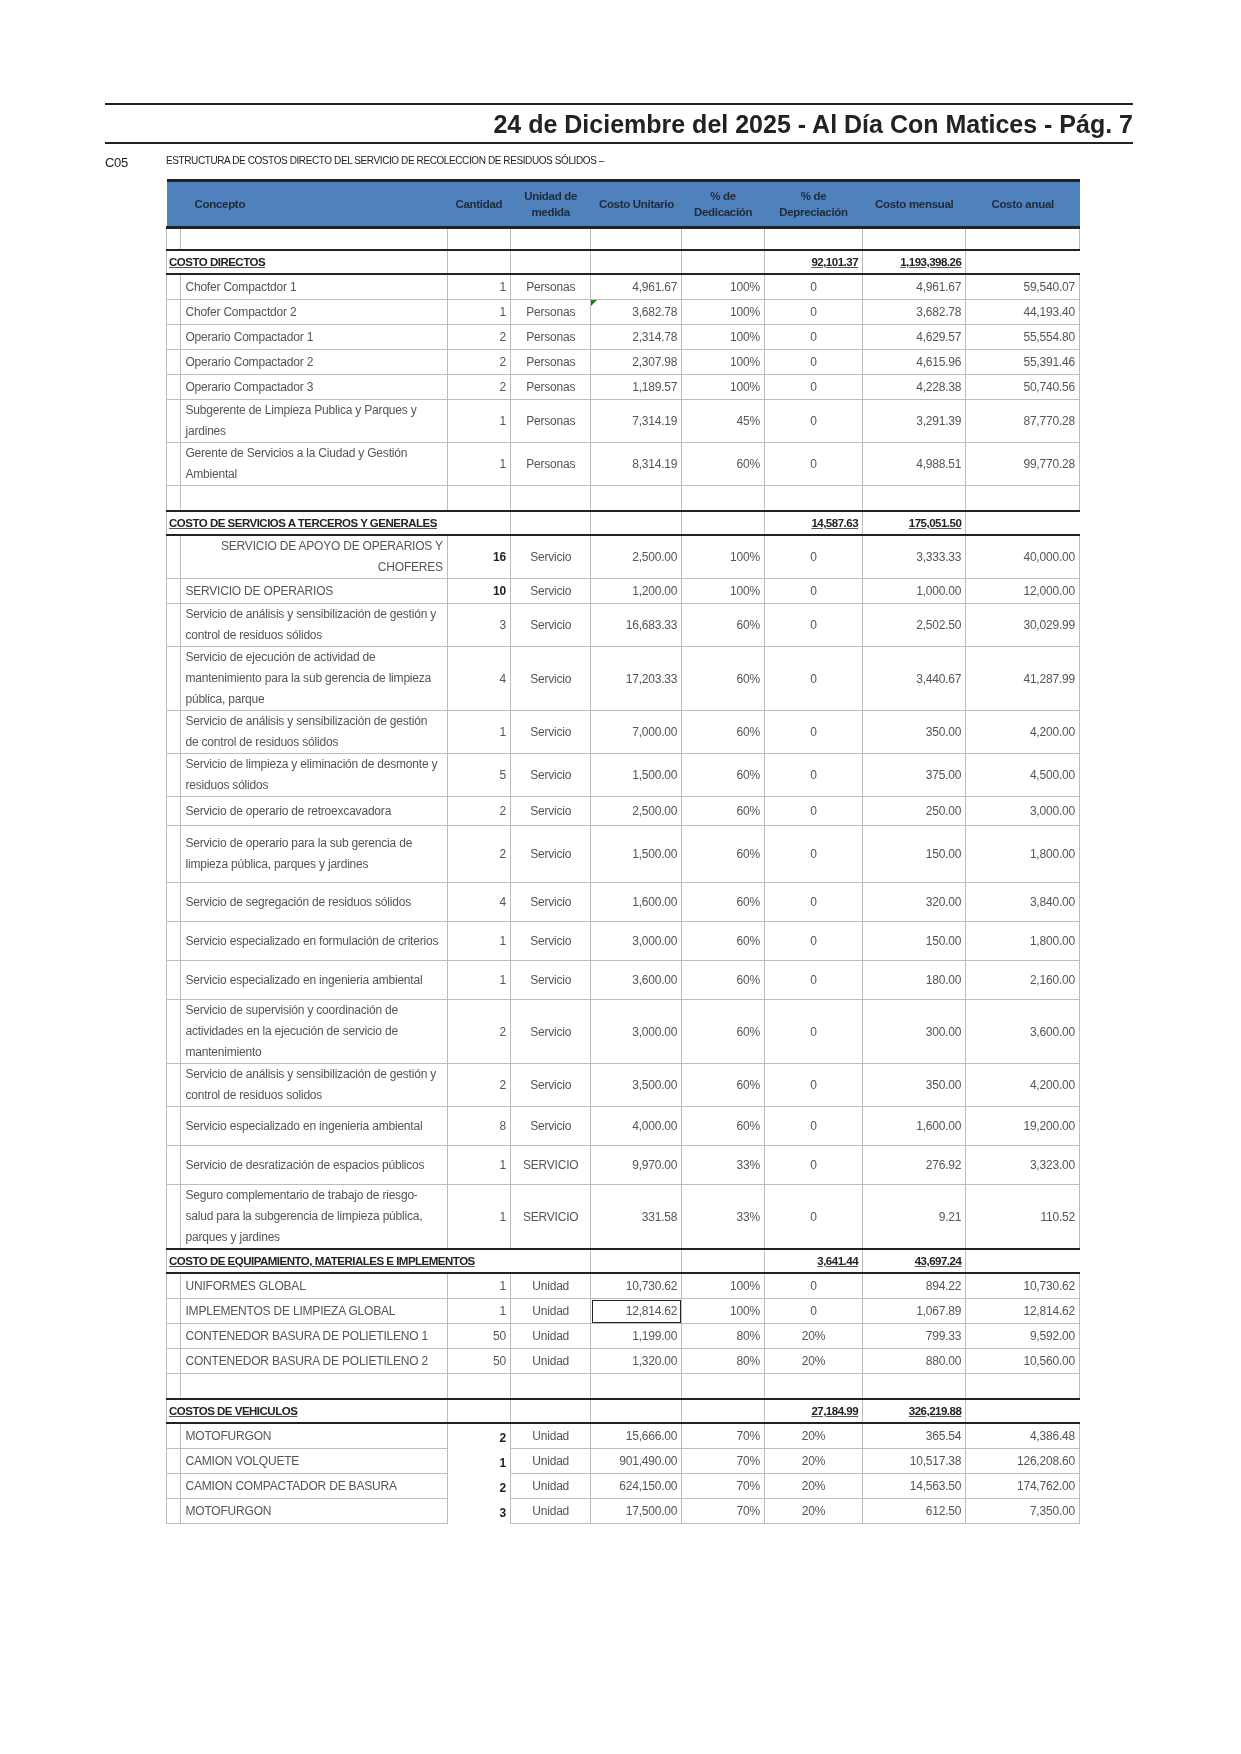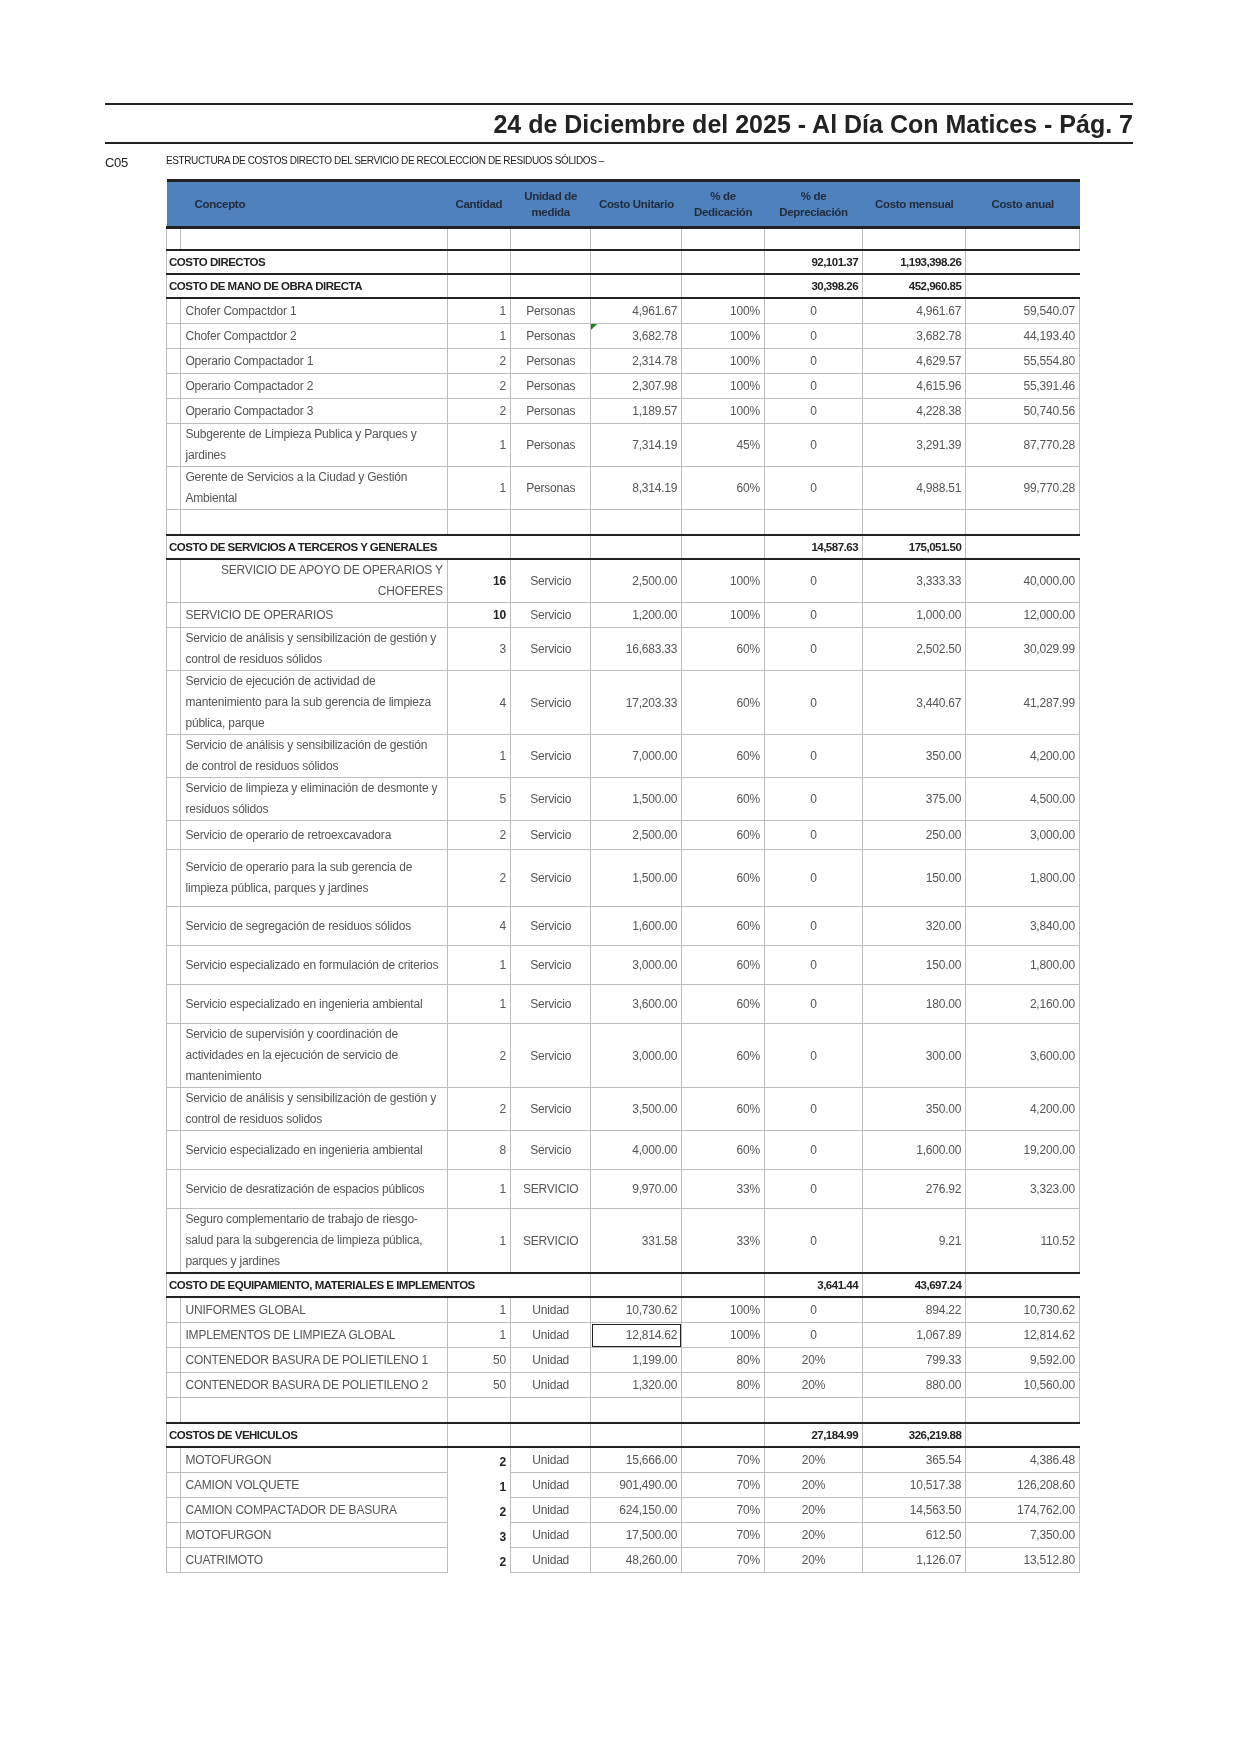--- a/index.html
+++ b/index.html
@@ -11,21 +11,21 @@
   .doc-title { position:absolute; left:166px; top:155px; font-size:10px; color:#222; letter-spacing:-0.4px;text-align:right; }
 
   table.cost { position:absolute; left:166px; top:179px; width:914px; border-collapse:collapse; table-layout:fixed; font-family:"Liberation Sans", sans-serif; font-size:12px; color:#555; }
   table.cost td, table.cost th { border:1.5px solid #bdbdbd; padding:0 4px; overflow:hidden; }
   table.cost thead th { background:#4f81bd; color:#1f2a3a; font-weight:bold; font-size:11.5px; line-height:16px; border:none; border-top:3px solid #222; border-bottom:3px solid #222; padding:2px 3px; text-align:center; height:40px; letter-spacing:-0.3px; }
   table.cost thead th.concept { text-align:left; padding-left:28px; }
   .c-ind { width:14px; padding:0 !important; }
   .num { text-align:right; }
   .ctr { text-align:center; }
   tr.section td { font-weight:bold; color:#222; font-size:11.5px; letter-spacing:-0.5px; }
-  tr.section { border-top:2.5px solid #222; border-bottom:2.5px solid #222; }
+  tr.section { border-top:2.5px solid #222; border-bottom:2.5px solid #222;text-decoration:underline; }
   tr.section td { border-top:2.5px solid #222; border-bottom:2.5px solid #222;padding-left:17px; }
   tr.item td { font-size:12px; letter-spacing:-0.2px; line-height:20px; }
   tr.item td.concept { line-height:21px; }
   tr.blank td { height:22px; }
   .bold { font-weight:bold; color:#222; }
   .caps { font-size:11.5px; letter-spacing:-0.6px; }
   .boxed { outline:1.5px solid #222; outline-offset:-2px; }
   .green-mark { position:relative; }
   .green-mark::before { content:""; position:absolute; left:0; top:0; width:0; height:0; border-top:6px solid #1e7b1e; border-right:6px solid transparent; }
 </style>
@@ -76,29 +76,20 @@
       </tr>
       <tr class="section">
         <td colspan="2" style="height: 22px; padding-left: 2px;">COSTO DIRECTOS</td>
         <td></td>
         <td></td>
         <td></td>
         <td></td>
         <td class="num bold">92,101.37</td>
         <td class="num bold">1,193,398.26</td>
       </tr>
-      <tr class="section">
-        <td colspan="2" style="height: 22px; padding-left: 2px;">COSTO DE MANO DE OBRA DIRECTA</td>
-        <td></td>
-        <td></td>
-        <td></td>
-        <td></td>
-        <td class="num bold">30,398.26</td>
-        <td class="num bold">452,960.85</td>
-      </tr>
       <tr class="item">
         <td class="c-ind"></td>
         <td class="concept" style="height: 24px;">Chofer Compactdor 1</td>
         <td class="num">1</td>
         <td class="ctr">Personas</td>
         <td class="num">4,961.67</td>
         <td class="num">100%</td>
         <td class="ctr">0</td>
         <td class="num">4,961.67</td>
         <td class="num">59,540.07</td>
@@ -471,26 +462,15 @@
       <tr class="item">
         <td class="c-ind"></td>
         <td class="concept caps" style="height: 24px;">MOTOFURGON</td>
         <td class="num bold" style="border-top-color: transparent; border-bottom-color: transparent; vertical-align: bottom;">3</td>
         <td class="ctr">Unidad</td>
         <td class="num">17,500.00</td>
         <td class="num">70%</td>
         <td class="ctr">20%</td>
         <td class="num">612.50</td>
         <td class="num">7,350.00</td>
-      </tr>
-      <tr class="item">
-        <td class="c-ind"></td>
-        <td class="concept caps" style="height: 24px;">CUATRIMOTO</td>
-        <td class="num bold" style="border-top-color: transparent; border-bottom-color: transparent; vertical-align: bottom;">2</td>
-        <td class="ctr">Unidad</td>
-        <td class="num">48,260.00</td>
-        <td class="num">70%</td>
-        <td class="ctr">20%</td>
-        <td class="num">1,126.07</td>
-        <td class="num">13,512.80</td>
       </tr>
     </tbody>
 </table>
 
 </body></html>

